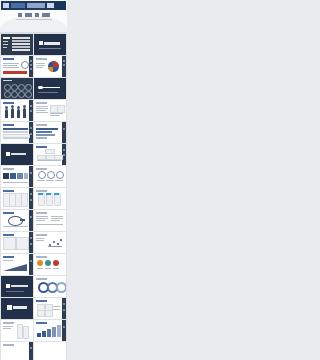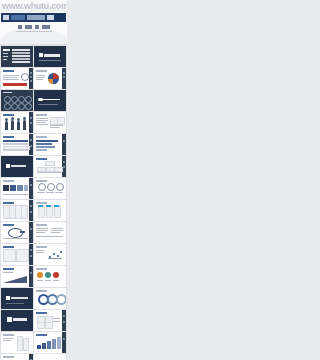--- a/index.html
+++ b/index.html
@@ -55,23 +55,20 @@
   .bar{position:absolute;background:#3d5a8a;}
   .txt{position:absolute;height:1px;background:#b6bcc6;}
   .arrow{position:absolute;background:#415a80;}
   .ppl{position:absolute;background:#39475c;border-radius:2px 2px 0 0;}
 </style>
 </head>
 <body>
 
 <div class="page">
 
-  <div class="wm-band">
-    <div class="wm-text">www.whutu.com</div>
-  </div>
 
   <div class="hero">
     <div class="hero-bar">
       <div class="seg s1"></div>
       <div class="seg s2"></div>
       <div class="seg s3"></div>
       <div class="seg s4"></div>
     </div>
     <div class="hero-blue"></div>
     <div class="hero-swoosh"></div>

